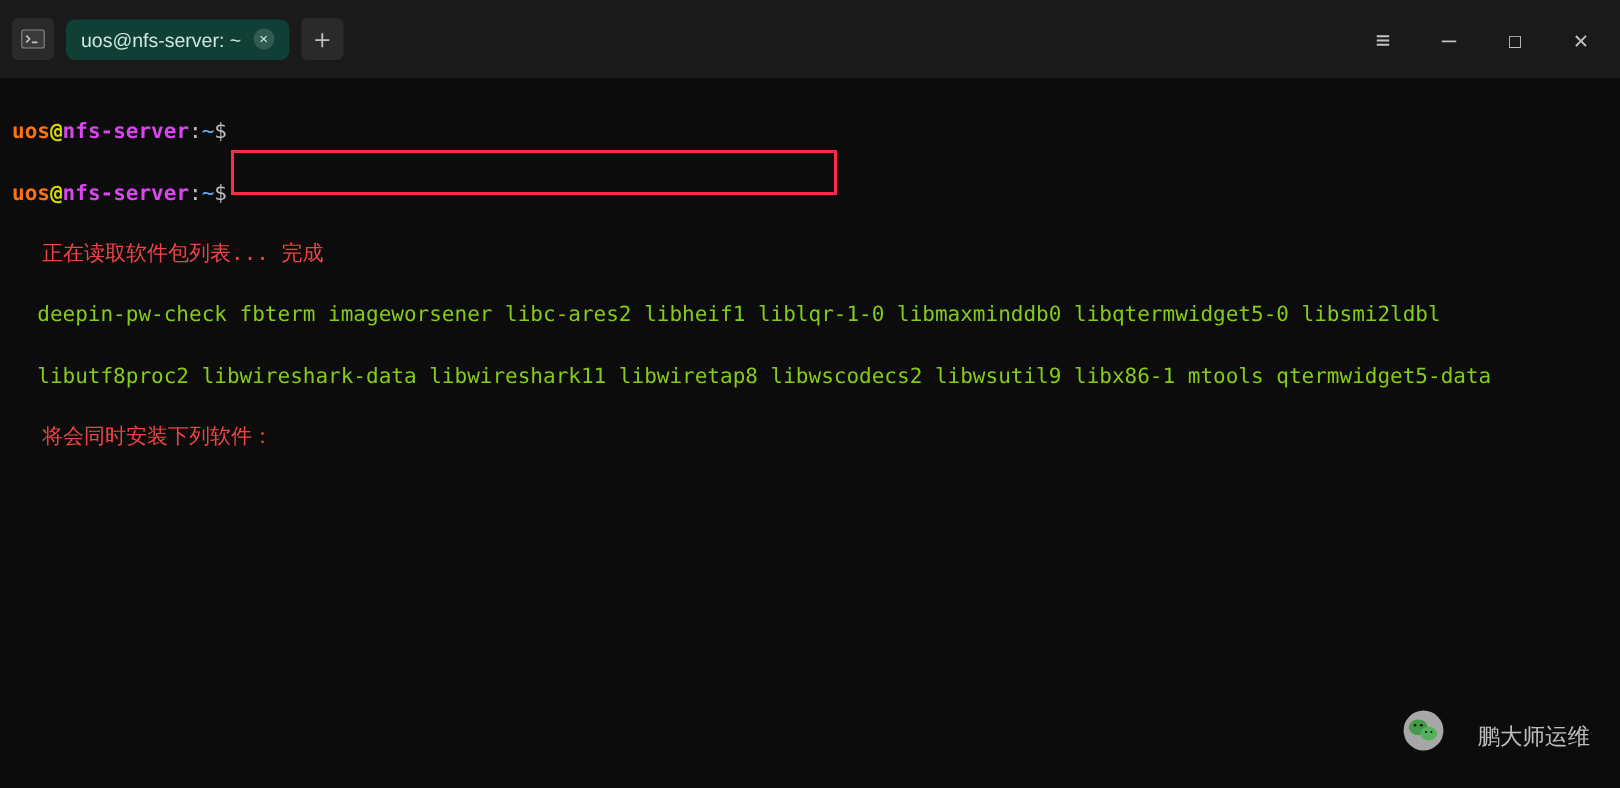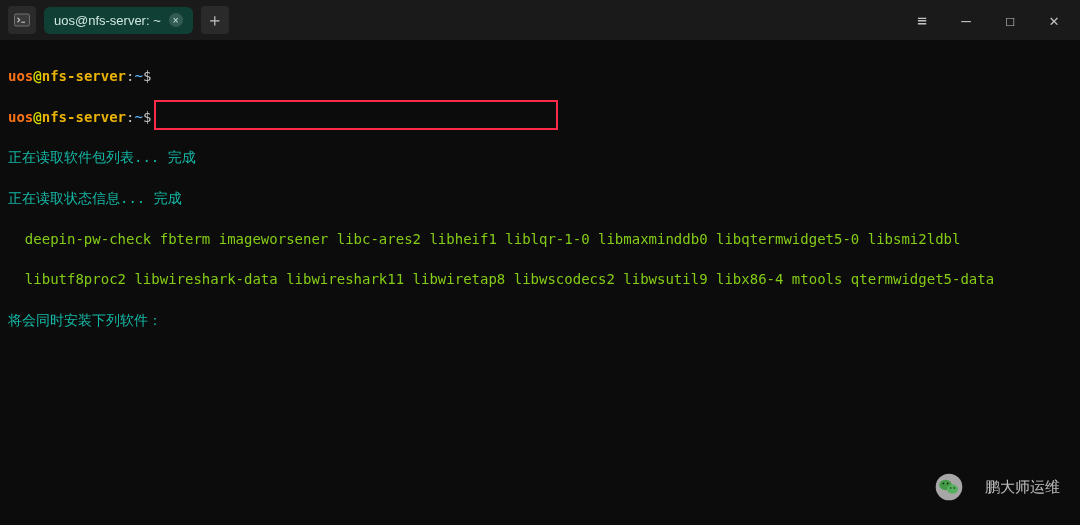--- a/index.html
+++ b/index.html
@@ -6,21 +6,21 @@
     body {
       width: 1080px;
       height: 525px;
       background: #0c0c0c;
       font-family: 'DejaVu Sans Mono', 'Consolas', monospace;
       font-size: 14px;
       overflow: hidden;
       position: relative;
     }
     .titlebar {
-      height: 40px;
+      height: 52px;
       background: #1a1a1a;
       display: flex;
       align-items: center;
       padding: 0 8px;
       gap: 8px;
     }
     .app-icon {
       width: 28px;
       height: 28px;
       background: #2a2a2a;
@@ -80,38 +80,38 @@
     .terminal {
       padding: 6px 8px 0 8px;
       line-height: 1.45;
       white-space: pre;
       font-size: 14px;
       color: #4caf50;
     }
     .line { display: block; }
     .user { color: #f97316; font-weight: bold; }
     .at   { color: #d6d900; font-weight: bold; }
-    .host { color: #eab308; font-weight: bold; }
+    .host { color: #d946ef; font-weight: bold; }
     .colon { color: #c0c0c0; }
     .path { color: #5fb8ff; }
     .dollar { color: #c0c0c0; }
     .cmd { color: #d0d0d0; }
-    .txt { color: #14b8a6; }
+    .txt { color: #ef4444; margin-left: 20px; }
     .txt-s { color: #84cc16; padding-left: 2ch; }
     .highlight-box {
       border: 2px solid #ff2a4a;
       position: absolute;
       pointer-events: none;
     }
     .wechat-mark {
       position: absolute;
       right: 20px;
       bottom: 24px;
       display: flex;
-      align-items: center;
+      align-items: flex-end;
       gap: 22px;
       color: rgba(235,235,235,0.9);
       font-family: sans-serif;
       font-size: 15px;
       opacity: 0.88;
     }
     .wechat-icon {
       width: 28px;
       height: 28px;
       display: block;
@@ -137,23 +137,22 @@
   <div class="win-btn">≡</div>
   <div class="win-btn">—</div>
   <div class="win-btn">☐</div>
   <div class="win-btn">✕</div>
 </div>
 
 <div class="terminal">
 <span class="line"><span class="user">uos</span><span class="at">@</span><span class="host">nfs-server</span><span class="colon">:</span><span class="path">~</span><span class="dollar">$</span> <span class="cmd"></span></span>
 <span class="line"><span class="user">uos</span><span class="at">@</span><span class="host">nfs-server</span><span class="colon">:</span><span class="path">~</span><span class="dollar">$</span> <span class="cmd"></span></span>
 <span class="line txt">正在读取软件包列表... 完成</span>
-<span class="line txt">正在读取状态信息... 完成</span>
 <span class="line txt-s">deepin-pw-check fbterm imageworsener libc-ares2 libheif1 liblqr-1-0 libmaxminddb0 libqtermwidget5-0 libsmi2ldbl</span>
-<span class="line txt-s">libutf8proc2 libwireshark-data libwireshark11 libwiretap8 libwscodecs2 libwsutil9 libx86-4 mtools qtermwidget5-data</span>
+<span class="line txt-s">libutf8proc2 libwireshark-data libwireshark11 libwiretap8 libwscodecs2 libwsutil9 libx86-1 mtools qtermwidget5-data</span>
 <span class="line txt">将会同时安装下列软件：</span>
 
 
 
 
 
 
 
 
 

